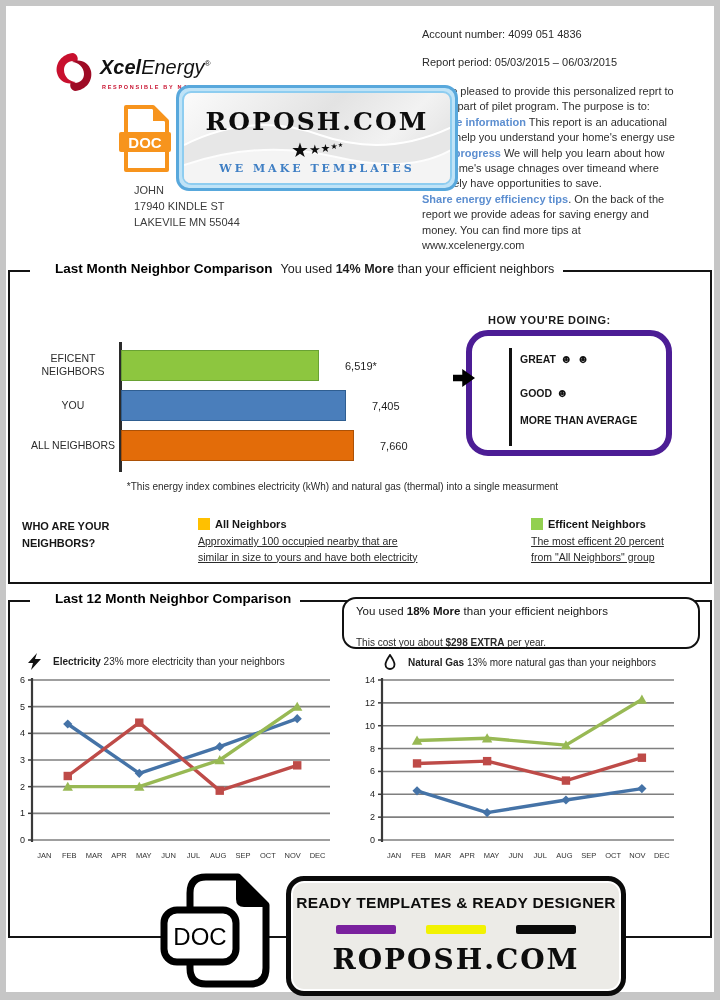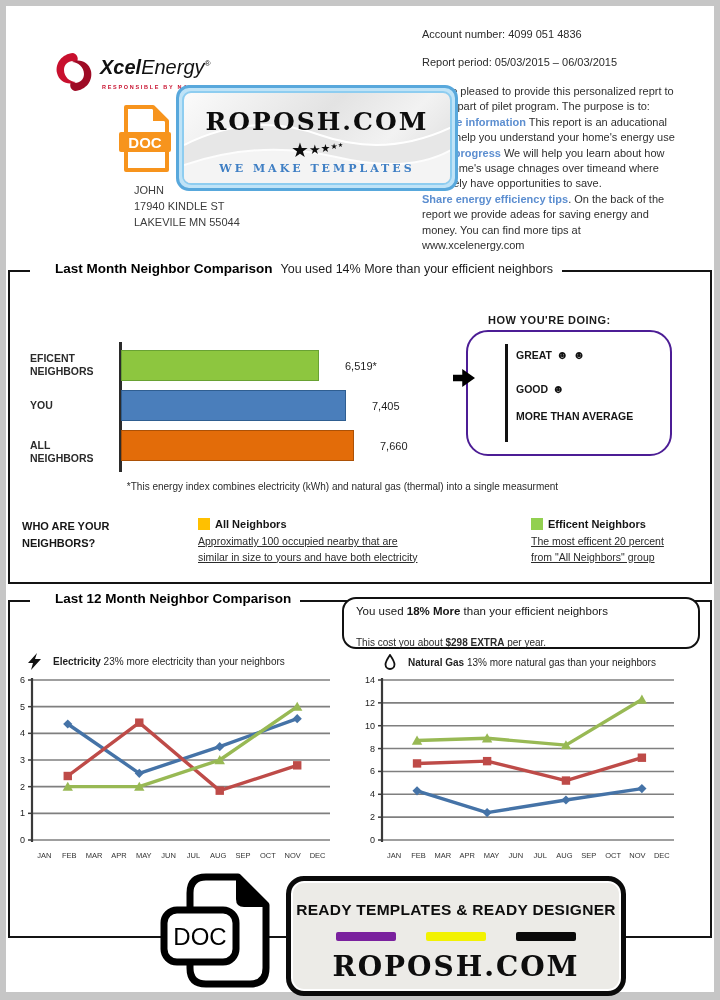--- a/index.html
+++ b/index.html
@@ -38,29 +38,29 @@
   .section-box { position:absolute; left:8px; width:704px; border:2px solid #141414; background:#fff; }
   #sec1 { top:270px; height:314px; }
   #sec2 { top:600px; height:338px; }
   .sec-title { position:absolute; top:-11px; left:20px; background:#fff; padding:0 9px; font-size:13.5px; white-space:nowrap; }
   .sec-title .t { font-weight:bold; color:#000000;padding-left:16px; }
   .sec-sub { margin-left:8px; font-size:12.5px; color:#1c1c1c; }
 
   
   #bar-chart { position:absolute; left:30px; top:336px; width:420px; height:140px; z-index:5; }
   #bar-axis { position:absolute; left:89px; top:6px; width:2.5px; height:130px; background:#2b2b2b; }
-  .bar-label { position:absolute; left:0; width:86px; text-align:left; font-size:10.5px; font-weight:700; color:#2b2b2b; line-height:13px; }
+  .bar-label { position:absolute; left:0; width:86px; text-align:center; font-size:10.5px; font-weight:400; color:#2b2b2b; line-height:13px; }
   .bar-rect { position:absolute; left:91px; height:31px; }
   .bar-value { position:absolute; font-size:11px; color:#1f1f1f; }
 
   #footnote { position:absolute; left:60px; top:481px; width:565px; text-align:center; font-size:10px; color:#2b2b2b; z-index:5; }
 
   
   #how-heading { position:absolute; left:488px; top:314px; font-size:11px; font-weight:600; letter-spacing:0.5px; color:#1a1a1a; z-index:5; }
-  #how-box { position:absolute; left:466px; top:330px; width:206px; height:126px; border:2px solid #4c1d95; border-radius:22px; z-index:5; background:#fff; }
+  #how-box { position:absolute; left:466px; top:330px; width:206px; height:126px; border:6px solid #4c1d95; border-radius:22px; z-index:5; background:#fff; }
   #how-divider { position:absolute; left:37px; top:12px; width:2.5px; height:98px; background:#111; }
   .how-row { position:absolute; left:48px; font-size:10.5px; font-weight:600; color:#161616; white-space:nowrap; }
   .how-row .smiley { font-size:12px; margin-left:4px; color:#111; }
   #how-arrow { position:absolute; left:453px; top:369px; width:22px; height:18px; background:#000; z-index:6;
     clip-path:polygon(0 32%, 42% 32%, 42% 0, 100% 50%, 42% 100%, 42% 68%, 0 68%); }
 
   
   #who-heading { position:absolute; left:22px; top:518px; font-size:11px; font-weight:bold; line-height:17px; color:#161616; z-index:5; }
   .legend-block { position:absolute; top:518px; z-index:5; }
   #legend-1 { left:198px; } #legend-2 { left:531px; }
@@ -76,21 +76,21 @@
   .chart-title { position:absolute; font-size:10px; color:#1f1f1f; z-index:5; display:flex; align-items:center; gap:12px; }
   #elec-title { left:28px; top:653px; }
   #gas-title { left:384px; top:654px; }
   .line-chart { position:absolute; top:674px; width:322px; height:196px; z-index:5; }
   #elec-chart { left:14px; }
   #gas-chart { left:358px; }
 
   
   #doc-black { position:absolute; left:160px; top:872px; z-index:60; }
   #badge { position:absolute; left:286px; top:876px; width:340px; height:120px; z-index:60;
-           border:5px solid #0a0a0a; border-radius:18px; background:#ecebe7; text-align:center; padding-top:20px;
+           border:5px solid #0a0a0a; border-radius:18px; background:#ecebe7; text-align:center; padding-top:13px;
            box-shadow:0 0 0 2px #fff inset; }
   #badge-l1 { font-size:15.5px; font-weight:900; letter-spacing:0.3px; color:#0d0d0d; }
   #badge-bars { margin-top:13px; display:flex; justify-content:center; gap:30px; }
   #badge-bars div { width:60px; height:9px; border-radius:2px; }
   #badge-l2 { margin-top:9px; font-family:"DejaVu Serif",serif; font-weight:bold; font-size:28px; letter-spacing:2px; color:#0d0d0d; }
 </style>
 </head>
 <body>
 
 <div id="frame"></div>
@@ -142,21 +142,21 @@
       <path d="M0 72 Q76 46 152 64 T272 54" fill="none" stroke="#fdfdfd" stroke-width="2"></path>
     </svg>
     <div id="wm-title">ROPOSH.COM</div>
     <div id="wm-stars"><span class="st0">★</span><span class="st1">★</span><span class="st2">★</span><span class="st3">★</span><span class="st4">★</span></div>
     <div id="wm-sub">WE MAKE TEMPLATES</div>
   </div>
 </div>
 
 <div id="sec1" class="section-box">
   <div class="sec-title">
-    <span class="t">Last Month Neighbor Comparison</span><span class="sec-sub"><span>You used </span><span style="font-weight: normal;">14% More </span><span>than your efficient neighbors</span></span>
+    <span class="t">Last Month Neighbor Comparison</span><span class="sec-sub"><span>You used </span><span style="font-weight: bold;">14% More </span><span>than your efficient neighbors</span></span>
   </div>
 </div>
 
 <div id="bar-chart">
   <div id="bar-axis"></div>
 <div class="bar-label" style="top: 16px;">EFICENT NEIGHBORS</div>
     <div class="bar-rect" style="top: 14px; width: 198px; height: 31px; background: rgb(141, 198, 63); border: 1.5px solid rgb(105, 162, 51);"></div>
     <div class="bar-value" style="left: 315px; top: 24px;">6,519*</div>
     <div class="bar-label" style="top: 63px;">YOU</div>
     <div class="bar-rect" style="top: 54px; width: 225px; height: 31px; background: rgb(74, 126, 187); border: 1.5px solid rgb(47, 94, 145);"></div>

